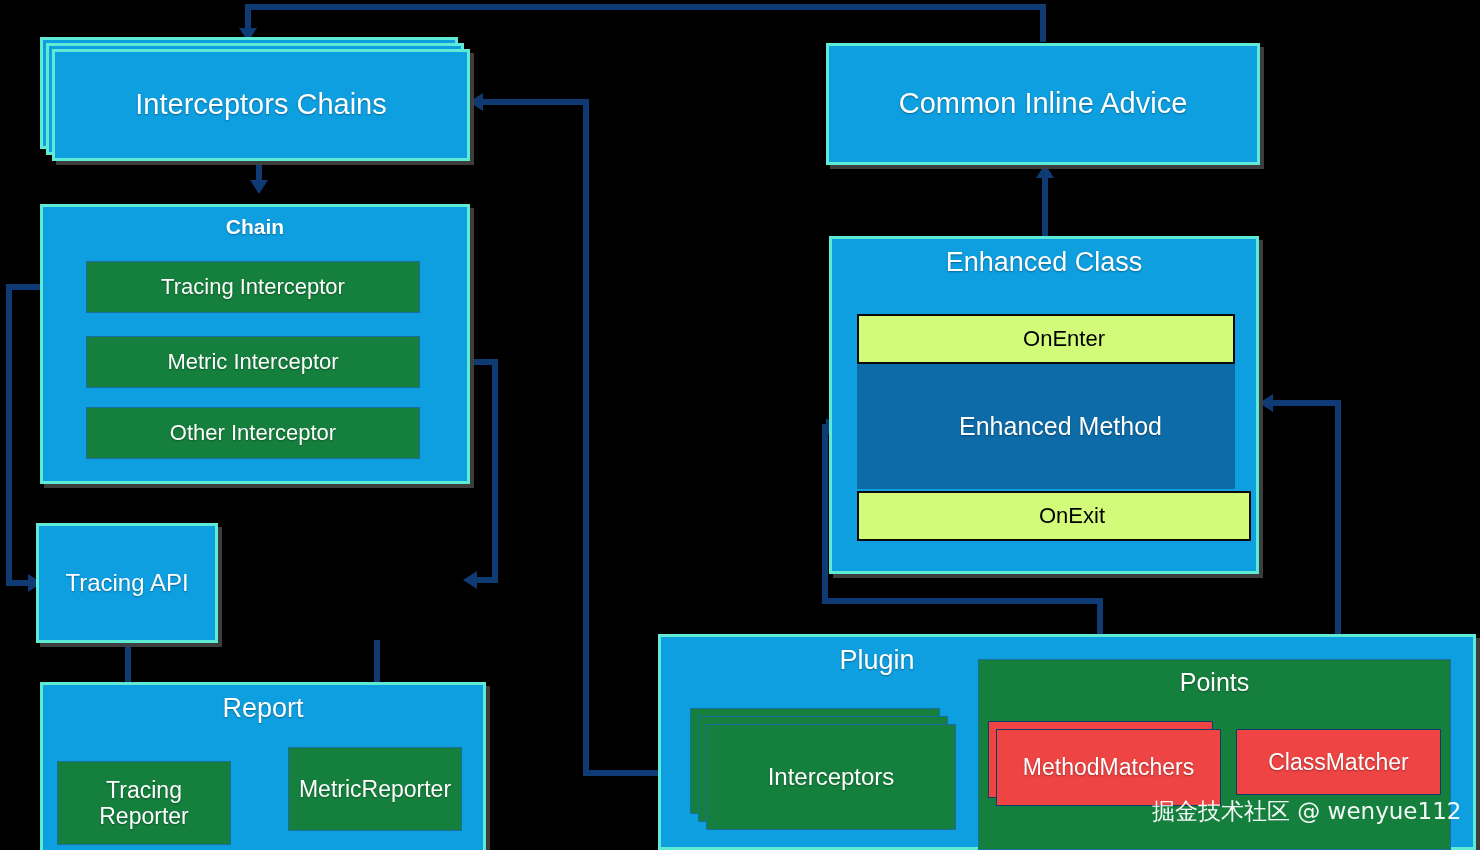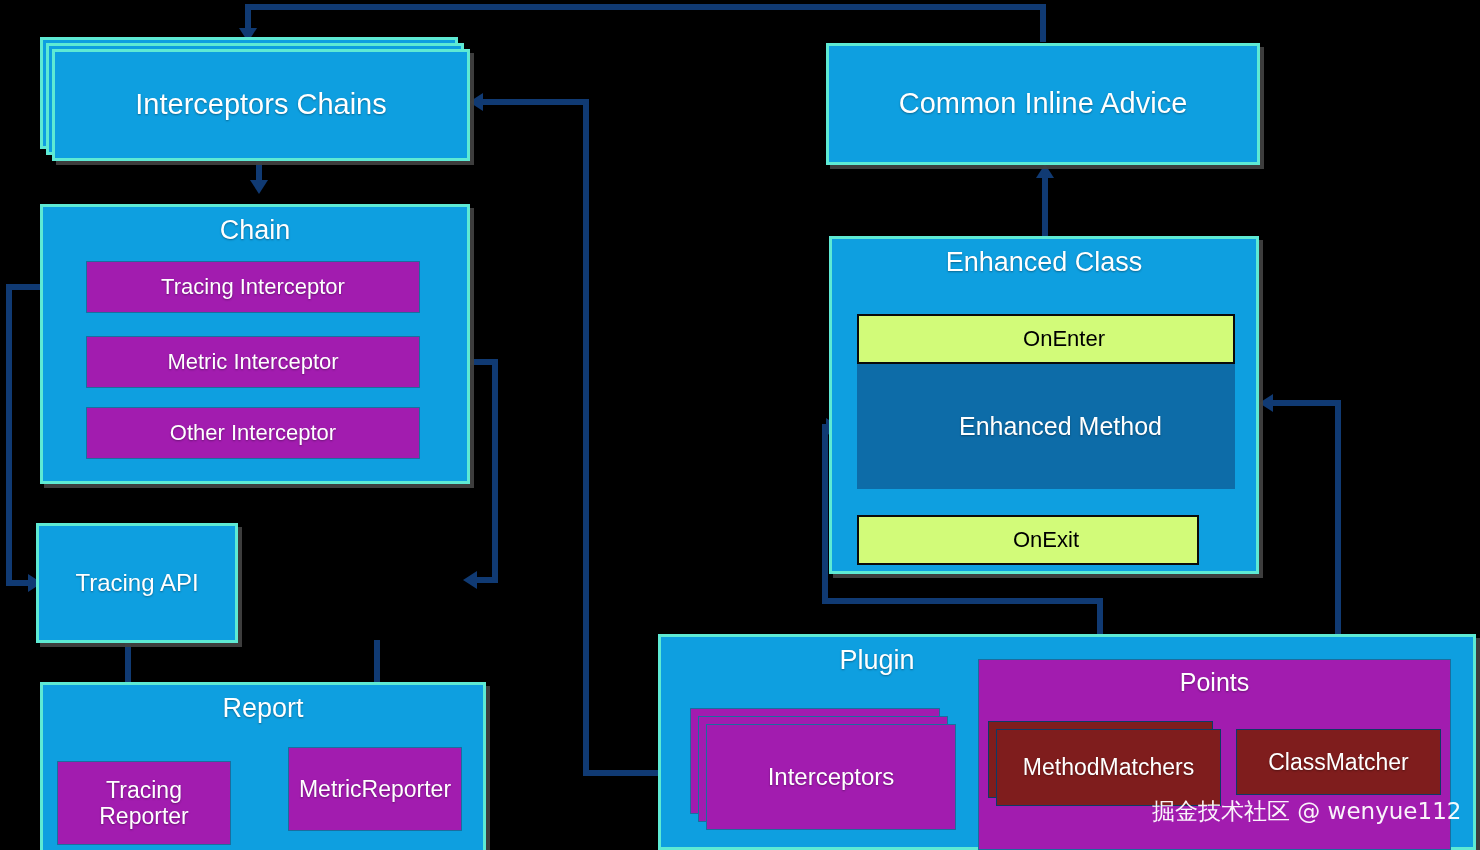--- a/index.html
+++ b/index.html
@@ -17,23 +17,23 @@
     display:flex;
     align-items:center;
     justify-content:center;
     text-align:center;
     line-height:1.15;
     text-shadow:0 1px 2px rgba(0,0,0,.35);
   }
   
   .shadow{box-shadow:4px 4px 0 0 rgba(64,64,64,.95);}
   .lblue{background:#0E9FE0;border:3px solid #5eead4;}
-  .mblue{background:#a21caf;border:1px solid #1b6d9e;}
+  .mblue{background:#15803d;border:1px solid #1b6d9e;}
   .dblue{background:#0D6CA8;border:1px solid #0b5182;}
-  .navy{background:#7f1d1d;border:1px solid #0d3a66;}
+  .navy{background:#ef4444;border:1px solid #0d3a66;}
   .green{background:#D2FB79;border:2px solid #0a0a0a;color:#000000;text-shadow:none;padding-left:36px;}
 
   
   .titlebox{align-items:flex-start;justify-content:center;}
   .titlebox > .ttl{margin-top:8px;}
 
   
   .ln{position:absolute;background:#103A73;}
   .ah{position:absolute;width:0;height:0;}
   .ah-d{border-left:9px solid transparent;border-right:9px solid transparent;border-top:14px solid #103A73;}
@@ -96,33 +96,33 @@
   <div class="ln" style="left:1273px;top:400px;width:68px;height:6px;"></div>
   <div class="ah ah-l" style="left:1259px;top:394px;"></div>
 
   <div class="box lblue" style="left:40px;top:37px;width:418px;height:112px;"></div>
   <div class="box lblue" style="left:46px;top:43px;width:418px;height:112px;"></div>
   <div class="box lblue shadow" style="left:52px;top:49px;width:418px;height:112px;font-size:29px;">
     <span>Interceptors Chains</span>
   </div>
 
   <div class="box lblue shadow titlebox" style="left:40px;top:204px;width:430px;height:280px;">
-    <span class="ttl" style="font-size:27px;">Chain</span>
+    <span class="ttl" style="font-size:21px;font-weight:bold;">Chain</span>
   </div>
   <div class="box mblue" style="left:86px;top:261px;width:334px;height:52px;font-size:22px;">
     <span>Tracing Interceptor</span>
   </div>
   <div class="box mblue" style="left:86px;top:336px;width:334px;height:52px;font-size:22px;">
     <span>Metric Interceptor</span>
   </div>
   <div class="box mblue" style="left:86px;top:407px;width:334px;height:52px;font-size:22px;">
     <span>Other Interceptor</span>
   </div>
 
-  <div class="box lblue shadow" style="left:36px;top:523px;width:202px;height:120px;font-size:24px;">
+  <div class="box lblue shadow" style="left:36px;top:523px;width:182px;height:120px;font-size:24px;">
     <span>Tracing API</span>
   </div>
 
   <div class="box lblue shadow titlebox" style="left:40px;top:682px;width:446px;height:175px;">
     <span class="ttl" style="font-size:27px;">Report</span>
   </div>
   <div class="box mblue" style="left:57px;top:747px;width:174px;height:84px;font-size:23px;flex-direction:column;margin-top:14px;">
     <span>Tracing</span>
     <span>Reporter</span>
   </div>
@@ -137,21 +137,21 @@
 
   <div class="box lblue shadow titlebox" style="left:829px;top:236px;width:430px;height:338px;">
     <span class="ttl" style="font-size:27px;">Enhanced Class</span>
   </div>
   <div class="box green" style="left:857px;top:314px;width:378px;height:50px;font-size:22px;">
     <span>OnEnter</span>
   </div>
   <div class="box dblue" style="left:857px;top:364px;width:378px;height:125px;font-size:25px;border:none;padding-left:29px;">
     <span>Enhanced Method</span>
   </div>
-  <div class="box green" style="left:857px;top:491px;width:342px;height:50px;font-size:22px;margin-top:24px;">
+  <div class="box green" style="left:857px;top:491px;width:394px;height:50px;font-size:22px;">
     <span>OnExit</span>
   </div>
 
   <div class="box lblue shadow titlebox" style="left:658px;top:634px;width:818px;height:216px;">
     <span class="ttl" style="font-size:27px;margin-left:-380px;">Plugin</span>
   </div>
 
   <div class="box mblue" style="left:690px;top:708px;width:250px;height:106px;"></div>
   <div class="box mblue" style="left:698px;top:716px;width:250px;height:106px;"></div>
   <div class="box mblue" style="left:706px;top:724px;width:250px;height:106px;font-size:24px;">

